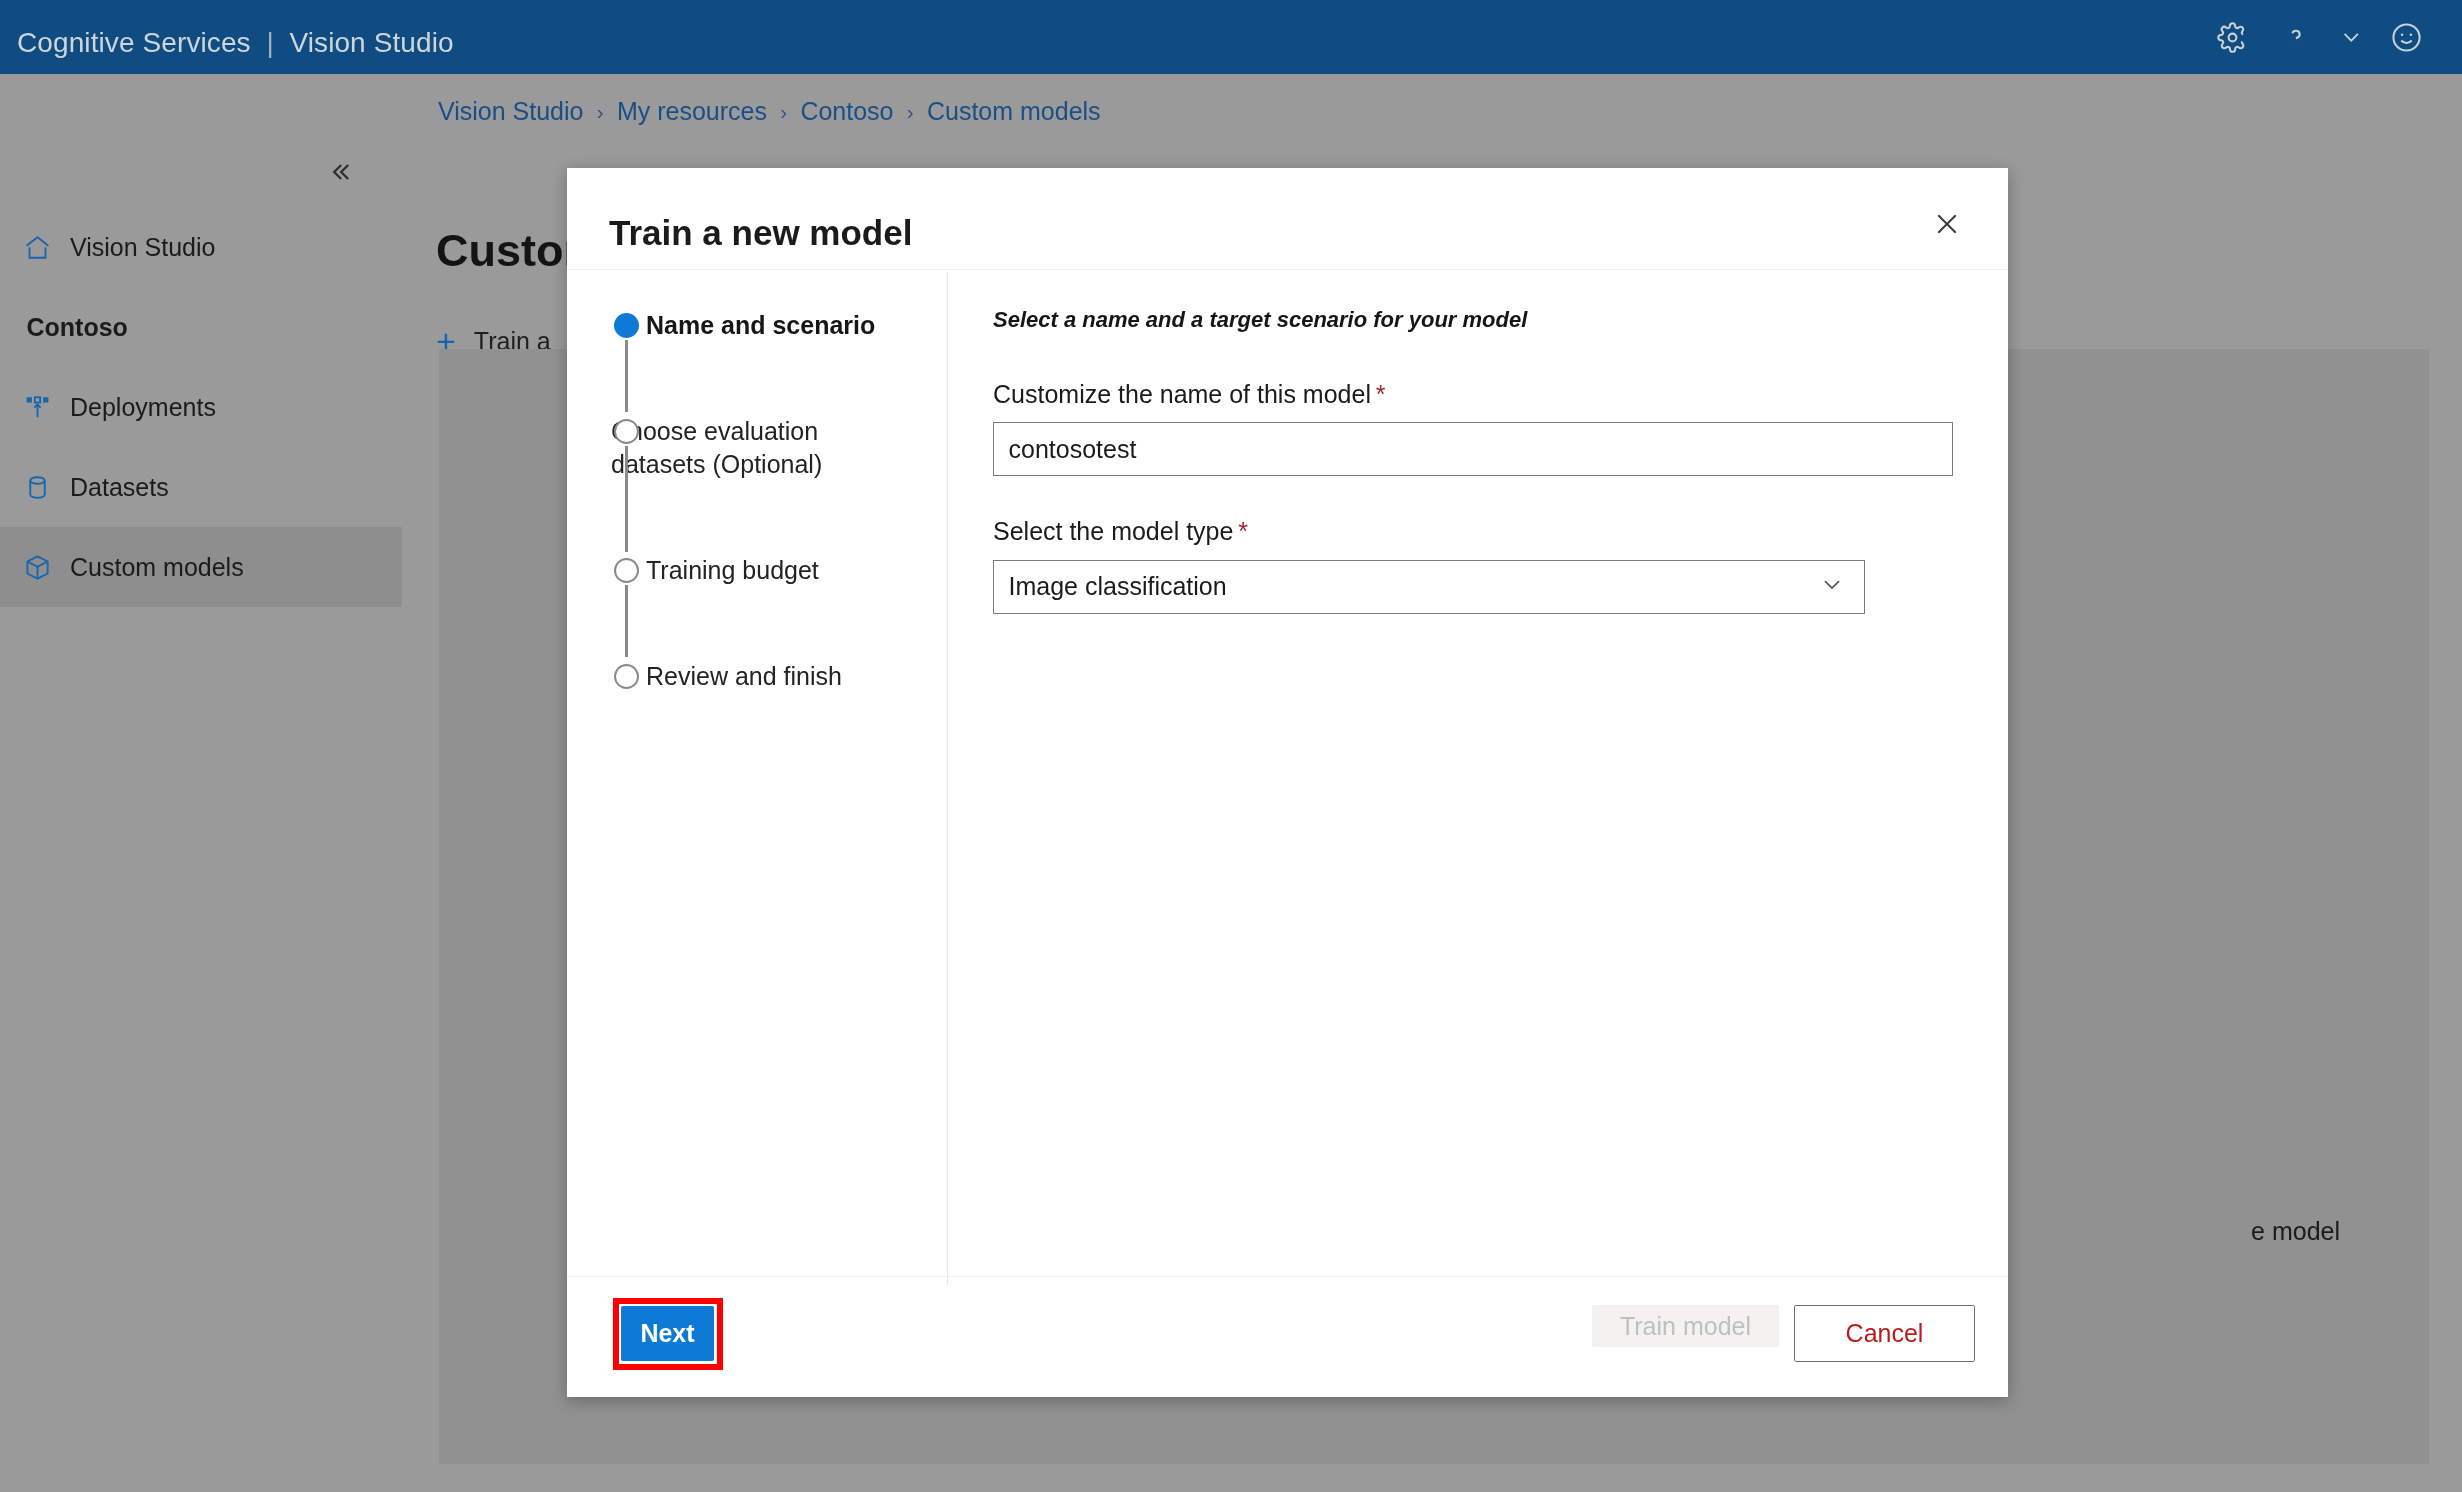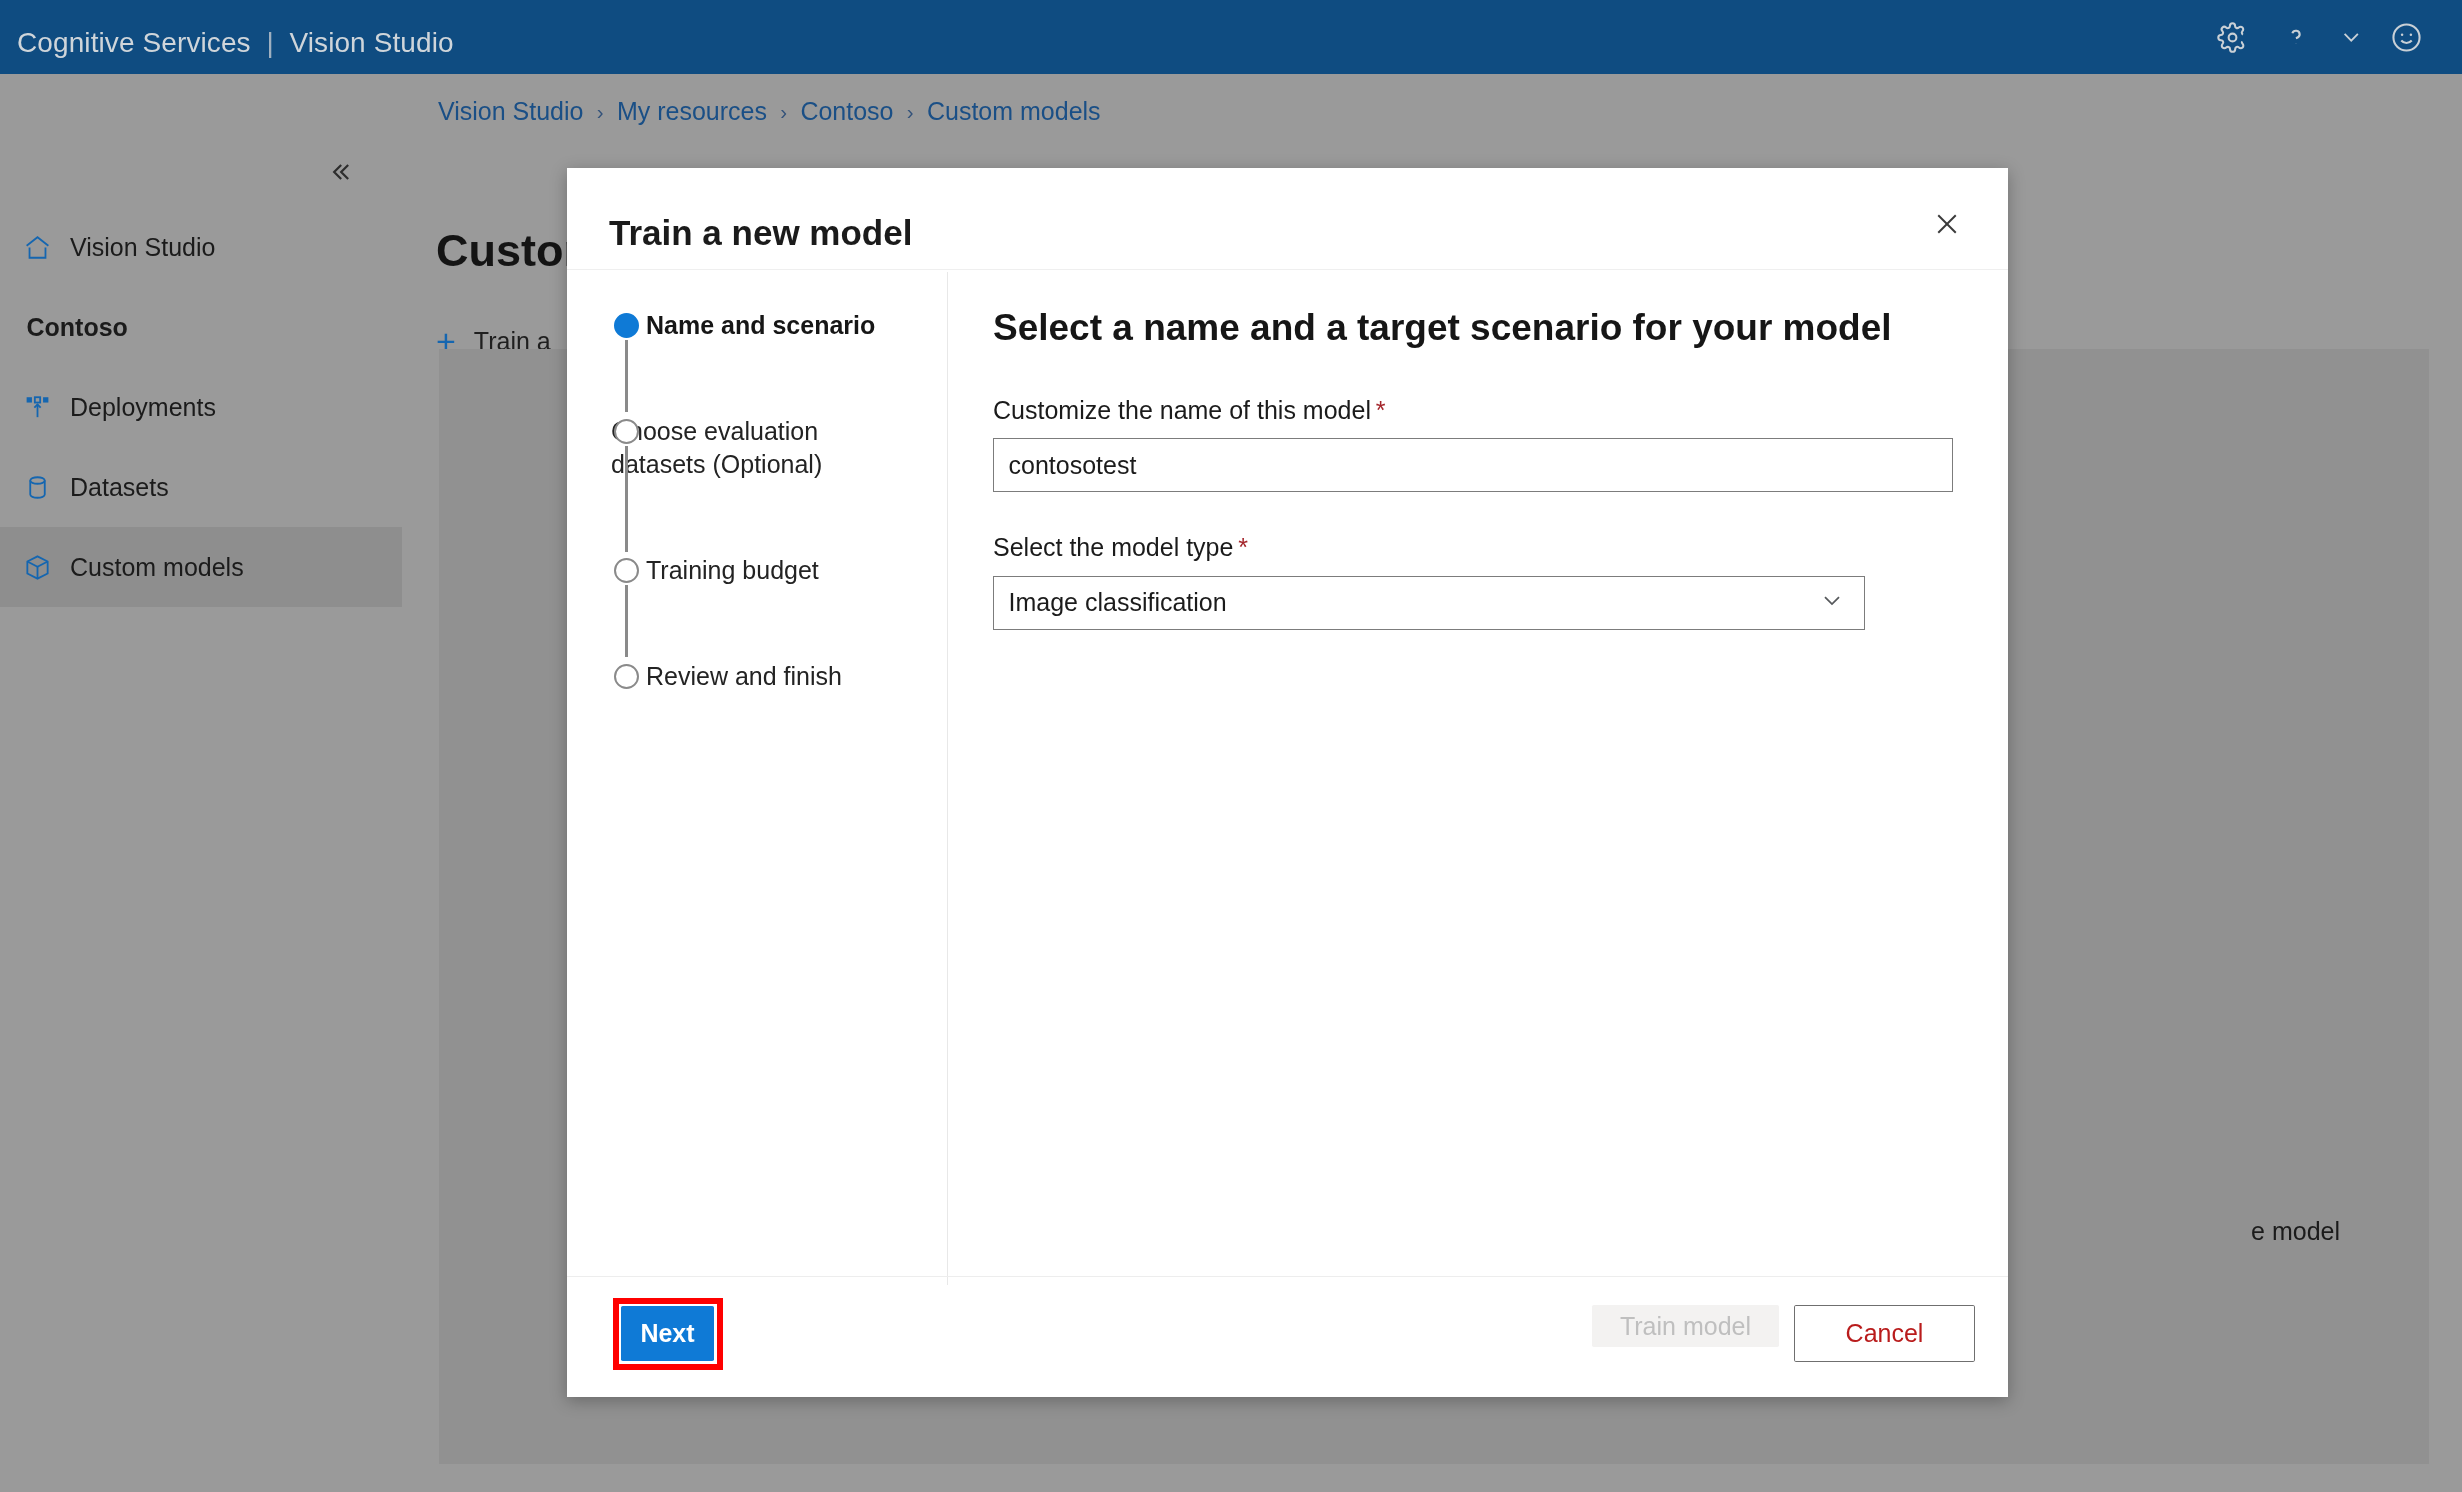--- a/index.html
+++ b/index.html
@@ -197,25 +197,26 @@
     line-height: 1.33;
     max-width: 283px;
   }
   .step.active .step-label { font-weight: 700; color: #161616; }
 
   .form-pane {
     flex: 1;
     padding: 35px 0 0 45px;
   }
   .form-heading {
-    font-size: 37px;
+    font-size: 22px;
     font-weight: 600;
     color: #161616;
     white-space: nowrap;
     margin-bottom: 47px;
+    font-style: italic;
   }
   .field-label {
     font-size: 25px;
     color: #1b1b1b;
     margin-bottom: 13.3px;
     white-space: nowrap;
   }
   .req-star { color: #a4262c; font-size: 25px; margin-left: 4.8px; }
   .text-input {
     width: 960px; height: 54px;

